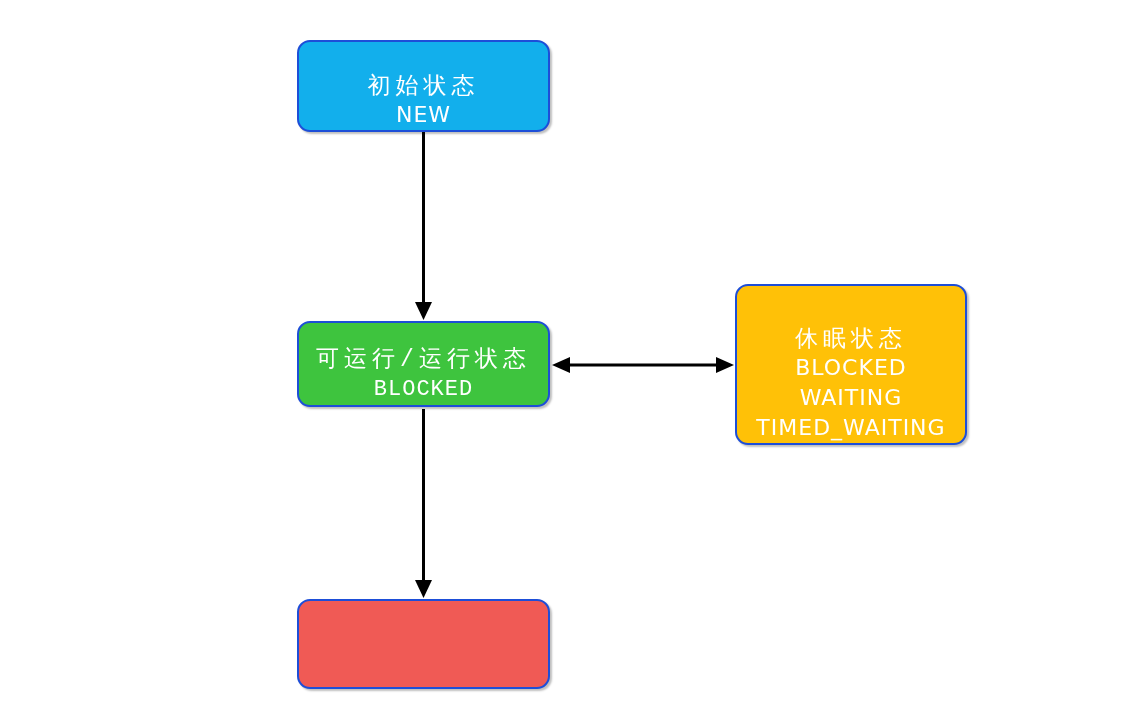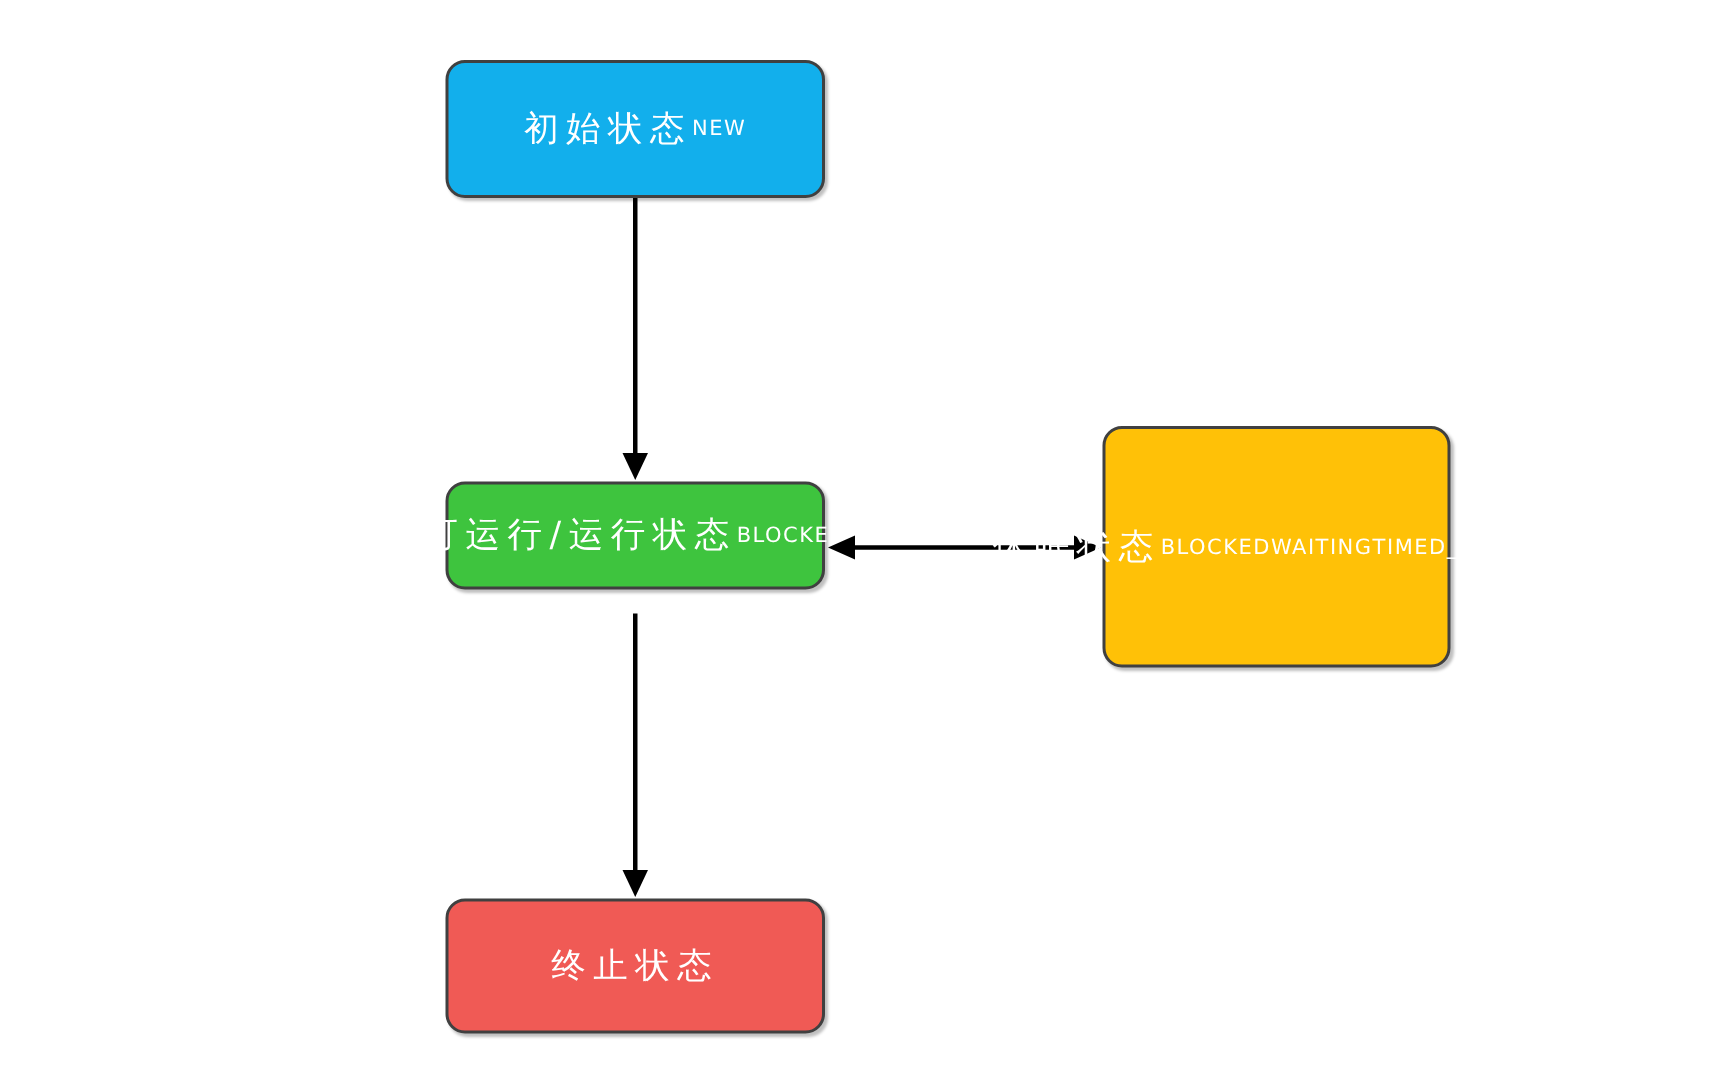--- a/index.html
+++ b/index.html
@@ -19,51 +19,52 @@
     position: absolute;
     left: 0;
     top: 0;
     width: 1142px;
     height: 714px;
     pointer-events: none;
   }
   .node {
     position: absolute;
     box-sizing: border-box;
-    border: 2px solid #404040;
+    border: 2px solid #1d4ed8;
     border-radius: 13px;
     color: #ffffff;
     display: flex;
-    flex-direction: row;
+    flex-direction: column;
     align-items: center;
-    justify-content: center;
+    justify-content: flex-end;
     text-align: center;
     box-shadow: 2px 2px 2px rgba(0,0,0,0.25);
   }
   .node .line-zh {
     font-size: 23px;
     line-height: 30px;
     letter-spacing: 5px;
     white-space: nowrap;
   }
   .node .line-en {
-    font-size: 14px;
+    font-size: 22px;
     line-height: 30px;
     letter-spacing: 1px;
     white-space: nowrap;
   }
   .node-new {
     left: 297px; top: 40px;
     width: 253px; height: 92px;
     background: #12AFEC;
   }
   .node-runnable {
     left: 297px; top: 321px;
-    width: 253px; height: 72px;
+    width: 253px; height: 86px;
     background: #3EC43E;
+    font-family: Liberation Mono, monospace;
   }
   .node-sleeping {
     left: 735px; top: 284px;
     width: 232px; height: 161px;
     background: #FFC107;
   }
   .node-terminated {
     left: 297px; top: 599px;
     width: 253px; height: 90px;
     background: #F05A55;
@@ -104,16 +105,15 @@
   </div>
 
   <div class="node node-sleeping">
     <div class="line-zh">休眠状态</div>
     <div class="line-en">BLOCKED</div>
     <div class="line-en">WAITING</div>
     <div class="line-en">TIMED_WAITING</div>
   </div>
 
   <div class="node node-terminated">
-    <div class="line-zh">终止状态</div>
   </div>
 
 </div>
 
 </body></html>

